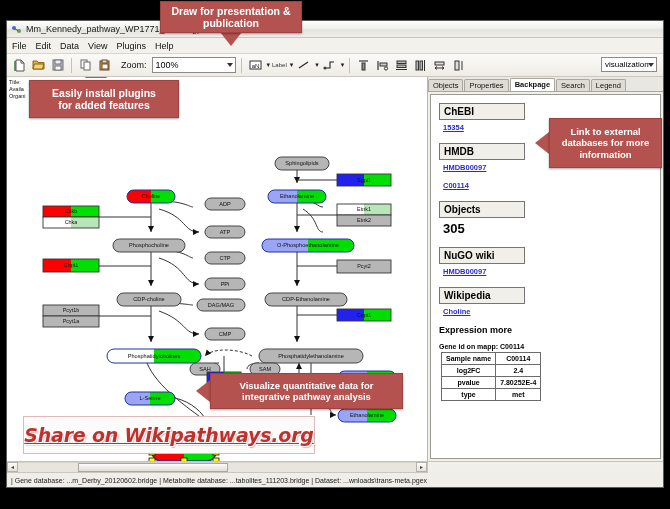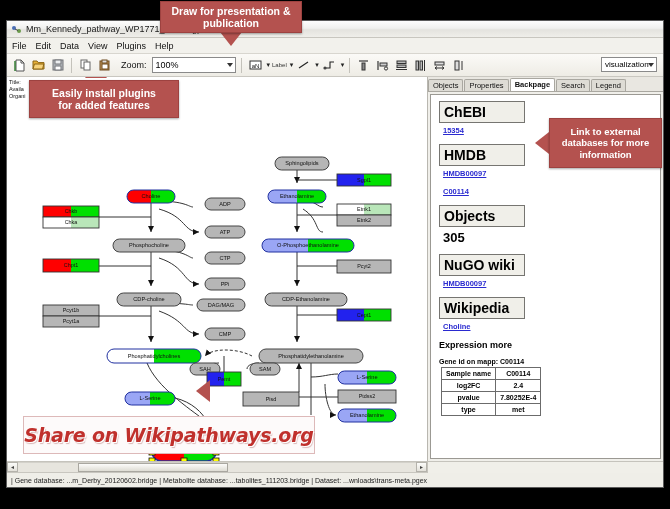--- a/index.html
+++ b/index.html
@@ -114,21 +114,21 @@
     border-radius: 2px 2px 0 0;
   }
   .tabrow .tab.active { background: #ffffff; font-weight: bold; padding-bottom: 2px; }
   .side-scroll {
     flex: 1; background: #ffffff; margin: 2px; border: 1px solid #9b9993;
     overflow: hidden; position: relative; padding: 6px 0 0 8px;
   }
   .db-header {
     display: inline-block;
     border: 1px solid #767571; background: #f0efe9;
-    font-size: 14px; font-weight: bold; color: #000;
+    font-size: 10px; font-weight: bold; color: #000;
     padding: 2px 8px 2px 4px; min-width: 86px;
     margin-bottom: 3px;
   }
   .db-link {
     font-size: 7.5px; color: #2a2ad0; text-decoration: underline;
     display: block; margin: 0 0 9px 4px; font-weight: bold;
   }
   .db-plain {
     font-size: 13px; color: #000; display: block; margin: 0 4px 9px 4px; font-weight: bold;
   }
@@ -194,20 +194,21 @@
     background: #fdfafa; border: 1px solid #ddb9b9;
     display: flex; align-items: center; justify-content: center;
     z-index: 45;
   }
   .share-text {
     font-family: "DejaVu Sans", sans-serif;
     font-style: italic; font-weight: bold;
     font-size: 19px; color: #c0302c;
     text-shadow: 1px 1px 0 #ffffff, 1.5px 1.5px 1px rgba(150,60,60,.35);
     letter-spacing: -0.2px;
+    text-decoration: underline;
   }
 </style>
 </head>
 <body>
 
 <div id="root">
 
   <div class="app-window">
 
     <div class="titlebar">
@@ -592,20 +593,23 @@
                 <text x="169" y="351.8" text-anchor="middle" font-size="5.4" font-family="Liberation Sans, sans-serif" fill="#111">Ptdss1</text>
               </g>
             </g>
         </svg>
 
         <div class="callout" style="left:22px; top:3px; width:150px; height:38px; font-size:10.5px; padding:2px 21px;">
           <span>Easily install plugins for added features</span>
         </div>
         <div class="arrow-up" style="left:78px; top:-13px;"></div>
 
+        <div class="callout" style="left:203px; top:296px; width:193px; height:36px; font-size:9.5px; padding:2px 6px;">
+          <span>Visualize quantitative data  for integrative pathway analysis</span>
+        </div>
         <div class="arrow-left" style="left:189px; top:303px;"></div>
 
         <div class="share-box" style="left:16px; top:339px; width:292px; height:38px;">
           <span class="share-text">Share on Wikipathways.org</span>
         </div>
 
       </div>
 
       <div class="side-pane">
         <div class="tabrow">

